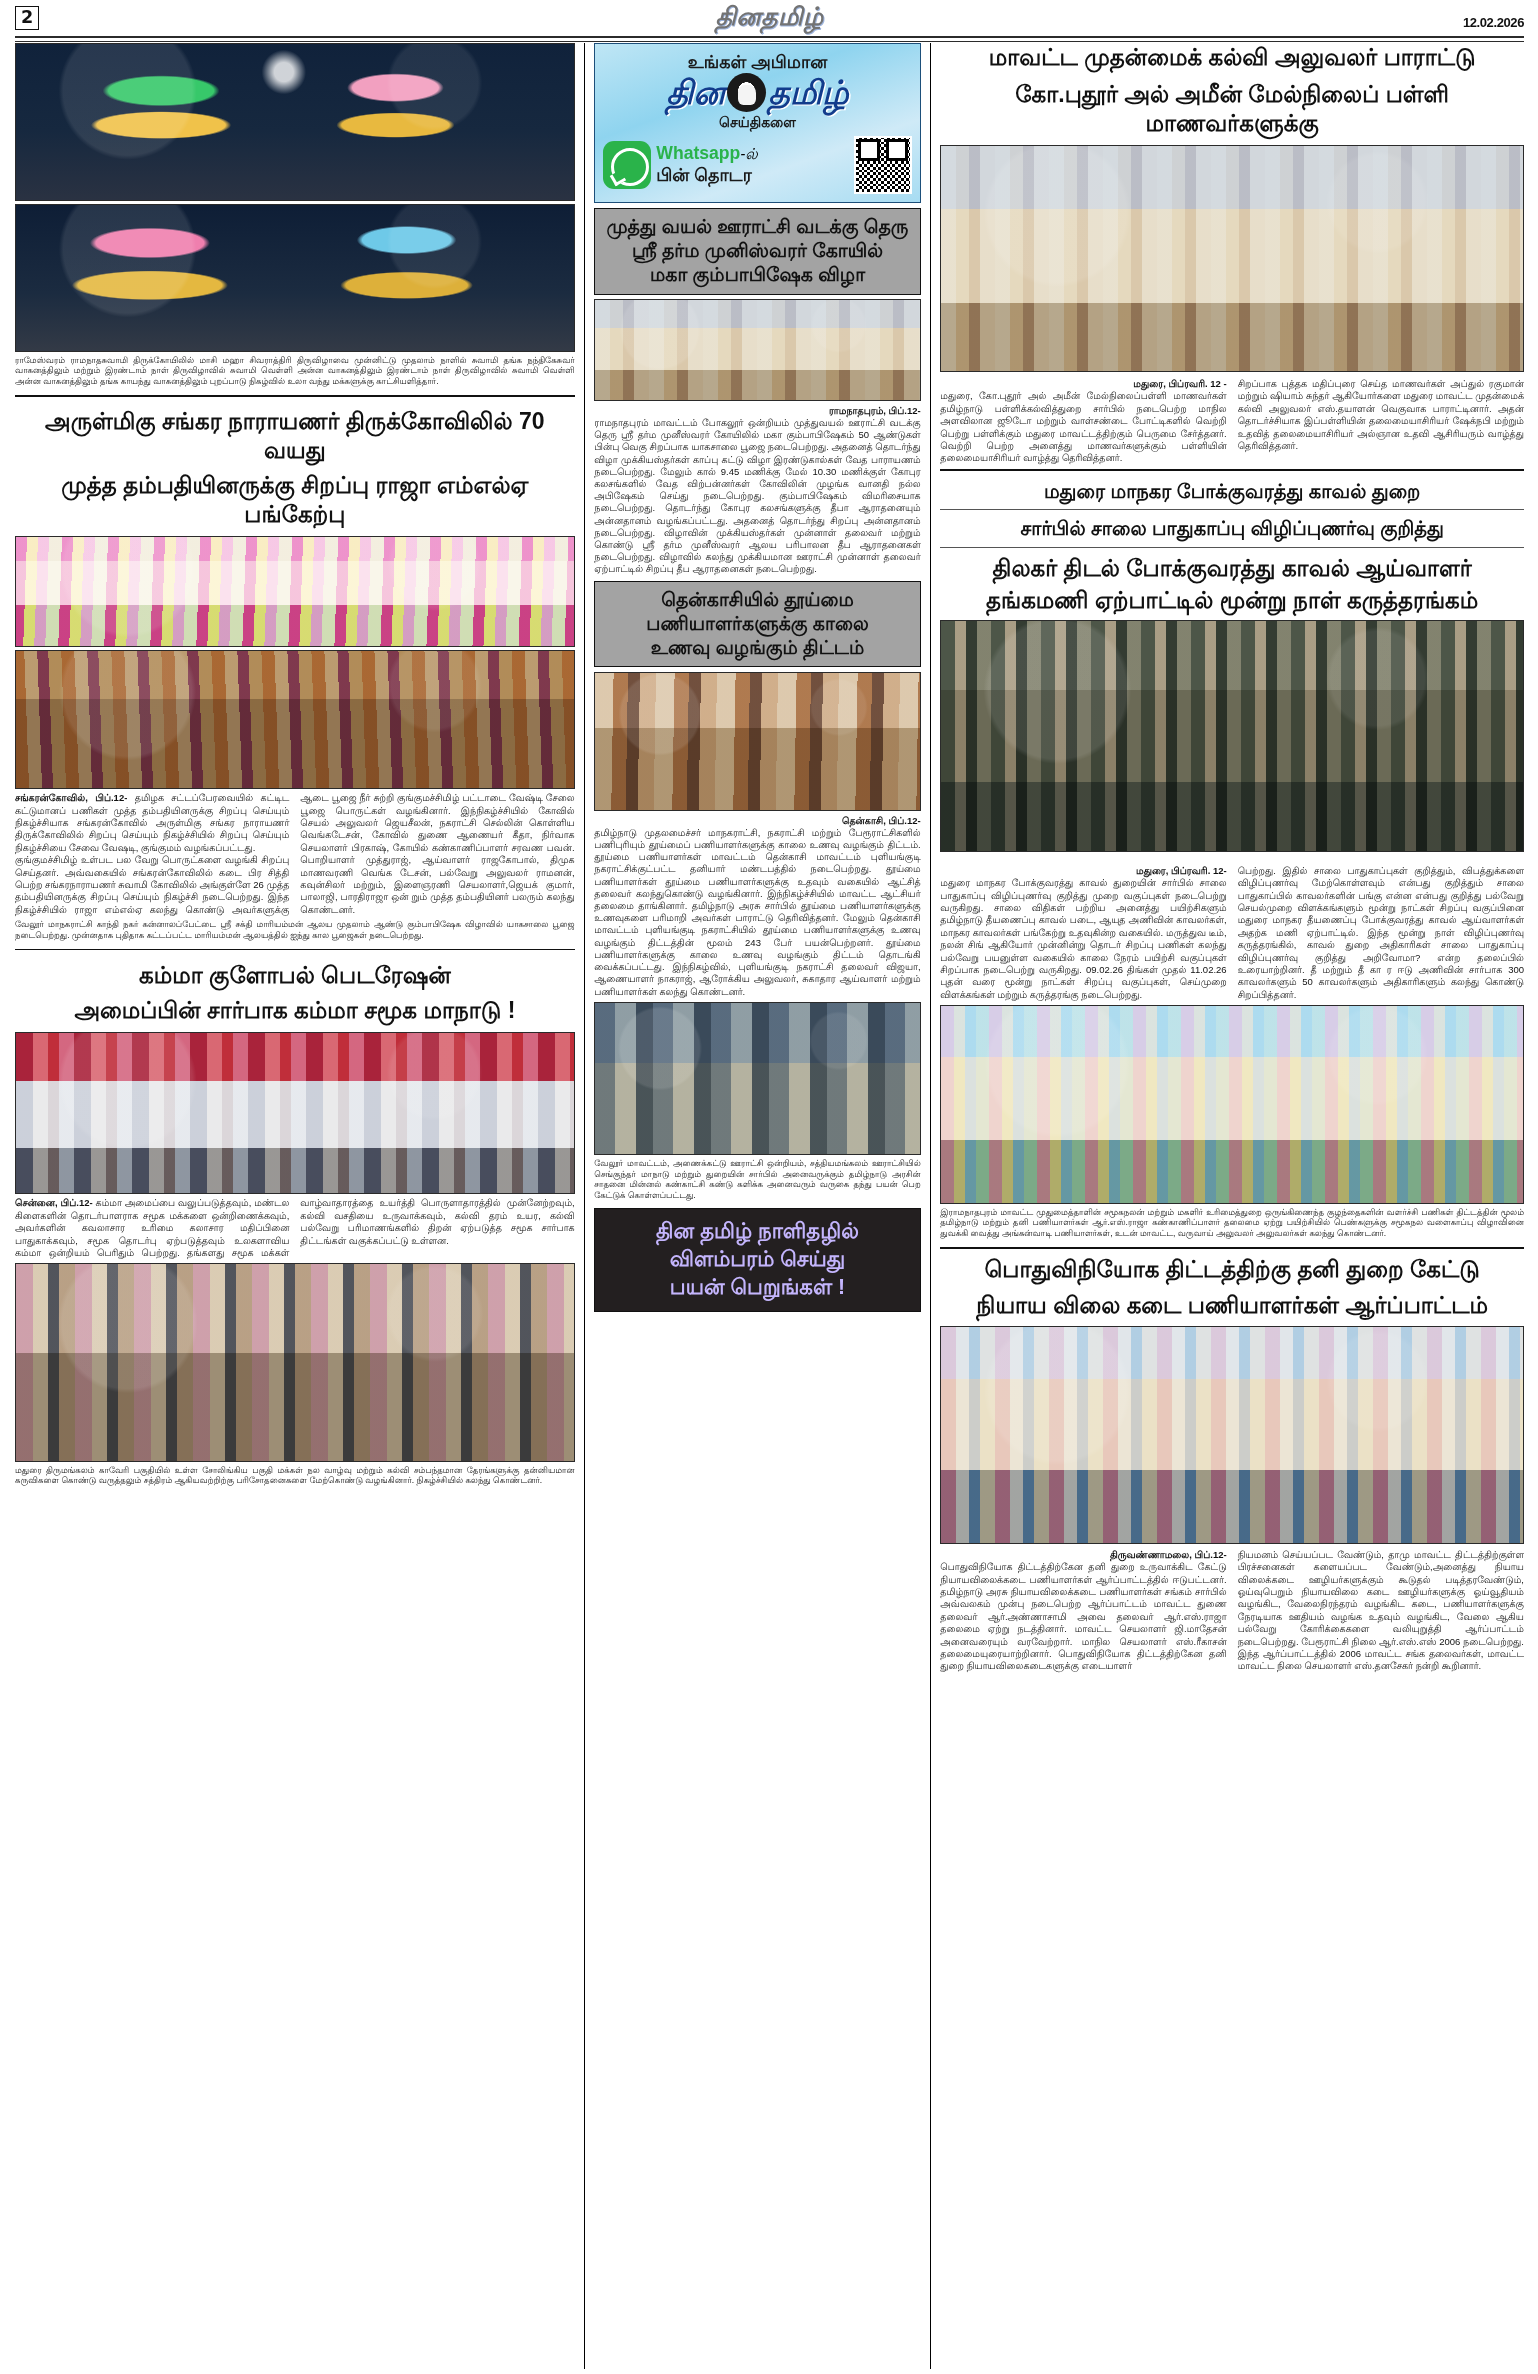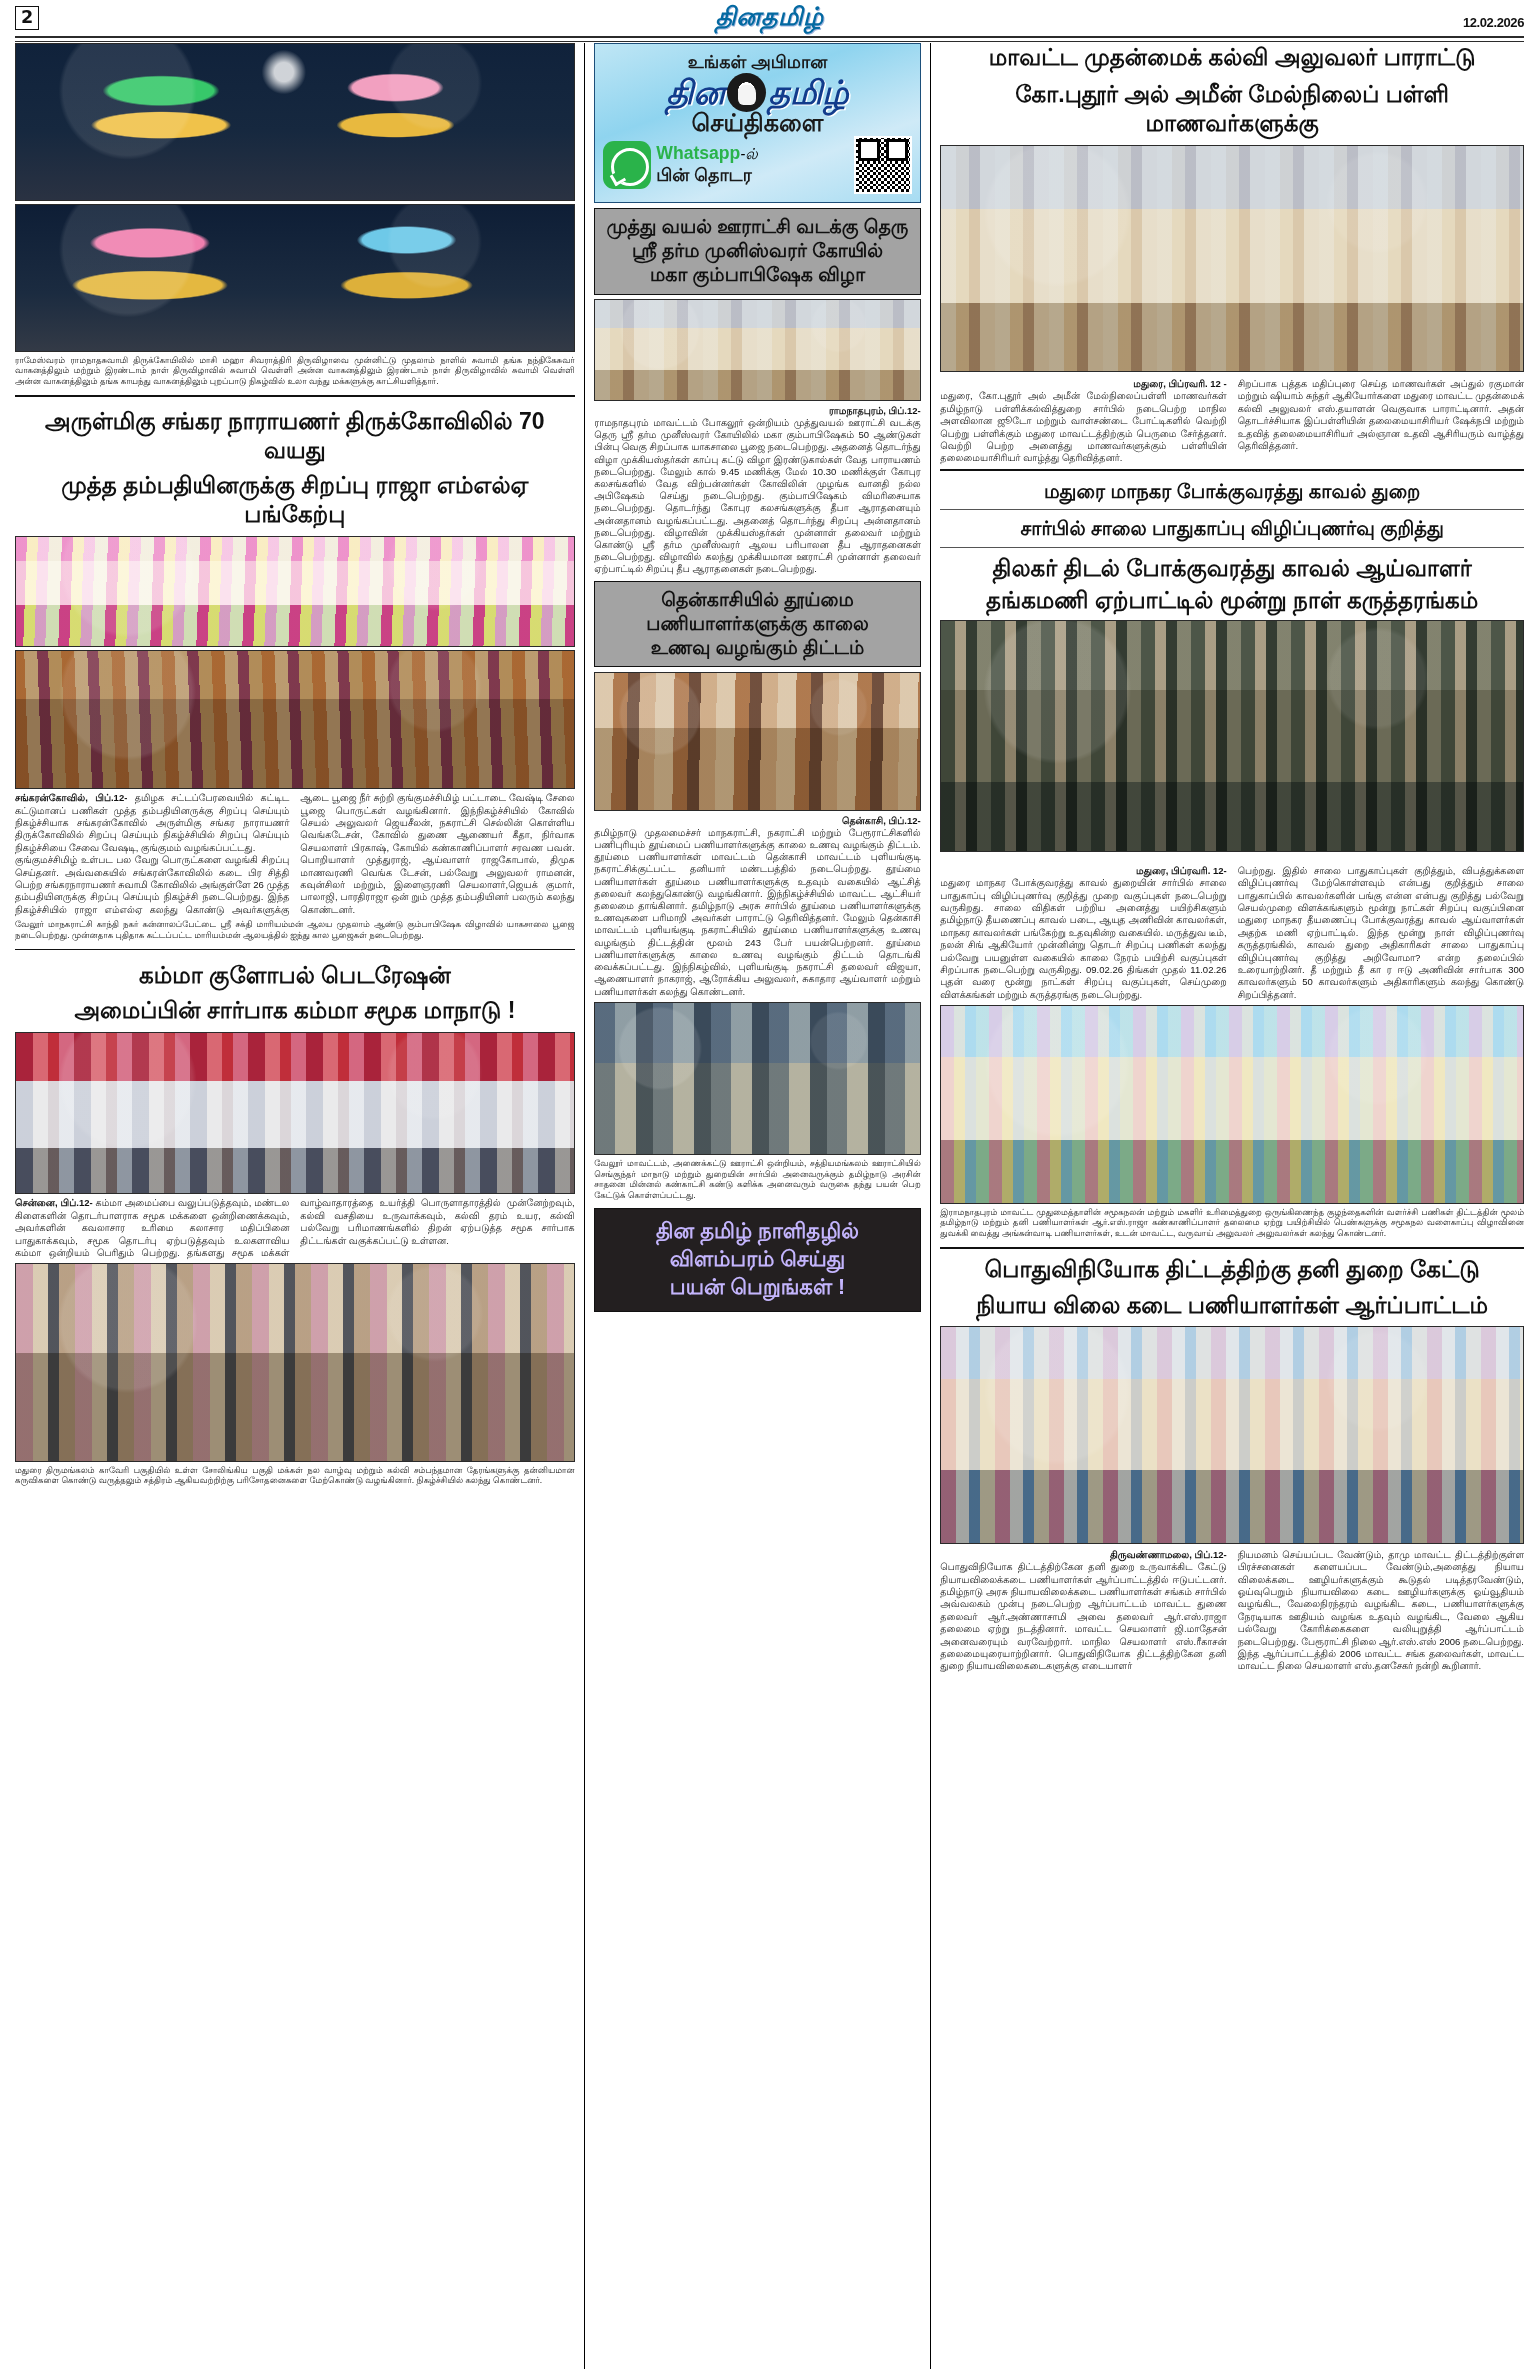--- a/index.html
+++ b/index.html
@@ -36,21 +36,21 @@
     text-align: center;
     font-family: "DejaVu Sans", sans-serif;
   }
   .paper-title {
     position: absolute;
     left: 0; right: 0; top: 1.9px;
     text-align: center;
     font-size: 25px;
     font-weight: bold;
     font-style: italic;
-    color: #0369a1;
+    color: #737373;
     letter-spacing: 0.5px;
     text-shadow: 0.9px 0.9px 0 #9db4dd;
   }
   .pub-date {
     position: absolute;
     right: 15px; top: 15px;
     font-size: 13px;
     font-weight: bold;
     color: #111;
     letter-spacing: -0.4px;
@@ -148,21 +148,21 @@
   .wa-emblem {
     width: 39px; height: 39px; border-radius: 50%;
     background: radial-gradient(circle at 50% 45%, #fff 0 28%, #1a1a1a 29% 100%);
     position: relative; flex: 0 0 auto;
   }
   .wa-emblem::after {
     content: ""; position: absolute; left: 27%; top: 30%;
     width: 46%; height: 52%; border-radius: 40% 40% 30% 30%;
     background: #f4f4f4;
   }
-  .wa-l3 { font-size: 24px; font-weight: bold; color: #1a1a1a; line-height: 21.3px; }
+  .wa-l3 { font-size: 14px; font-weight: bold; color: #1a1a1a; line-height: 21.3px; }
   .wa-bottom {
     display: flex; align-items: center; gap: 5.6px;
     margin-top: 1.9px;
   }
   .wa-icon {
     width: 48px; height: 48px; flex: 0 0 auto;
     background: #2ab34a; border-radius: 11px;
     position: relative;
   }
   .wa-icon::before {

